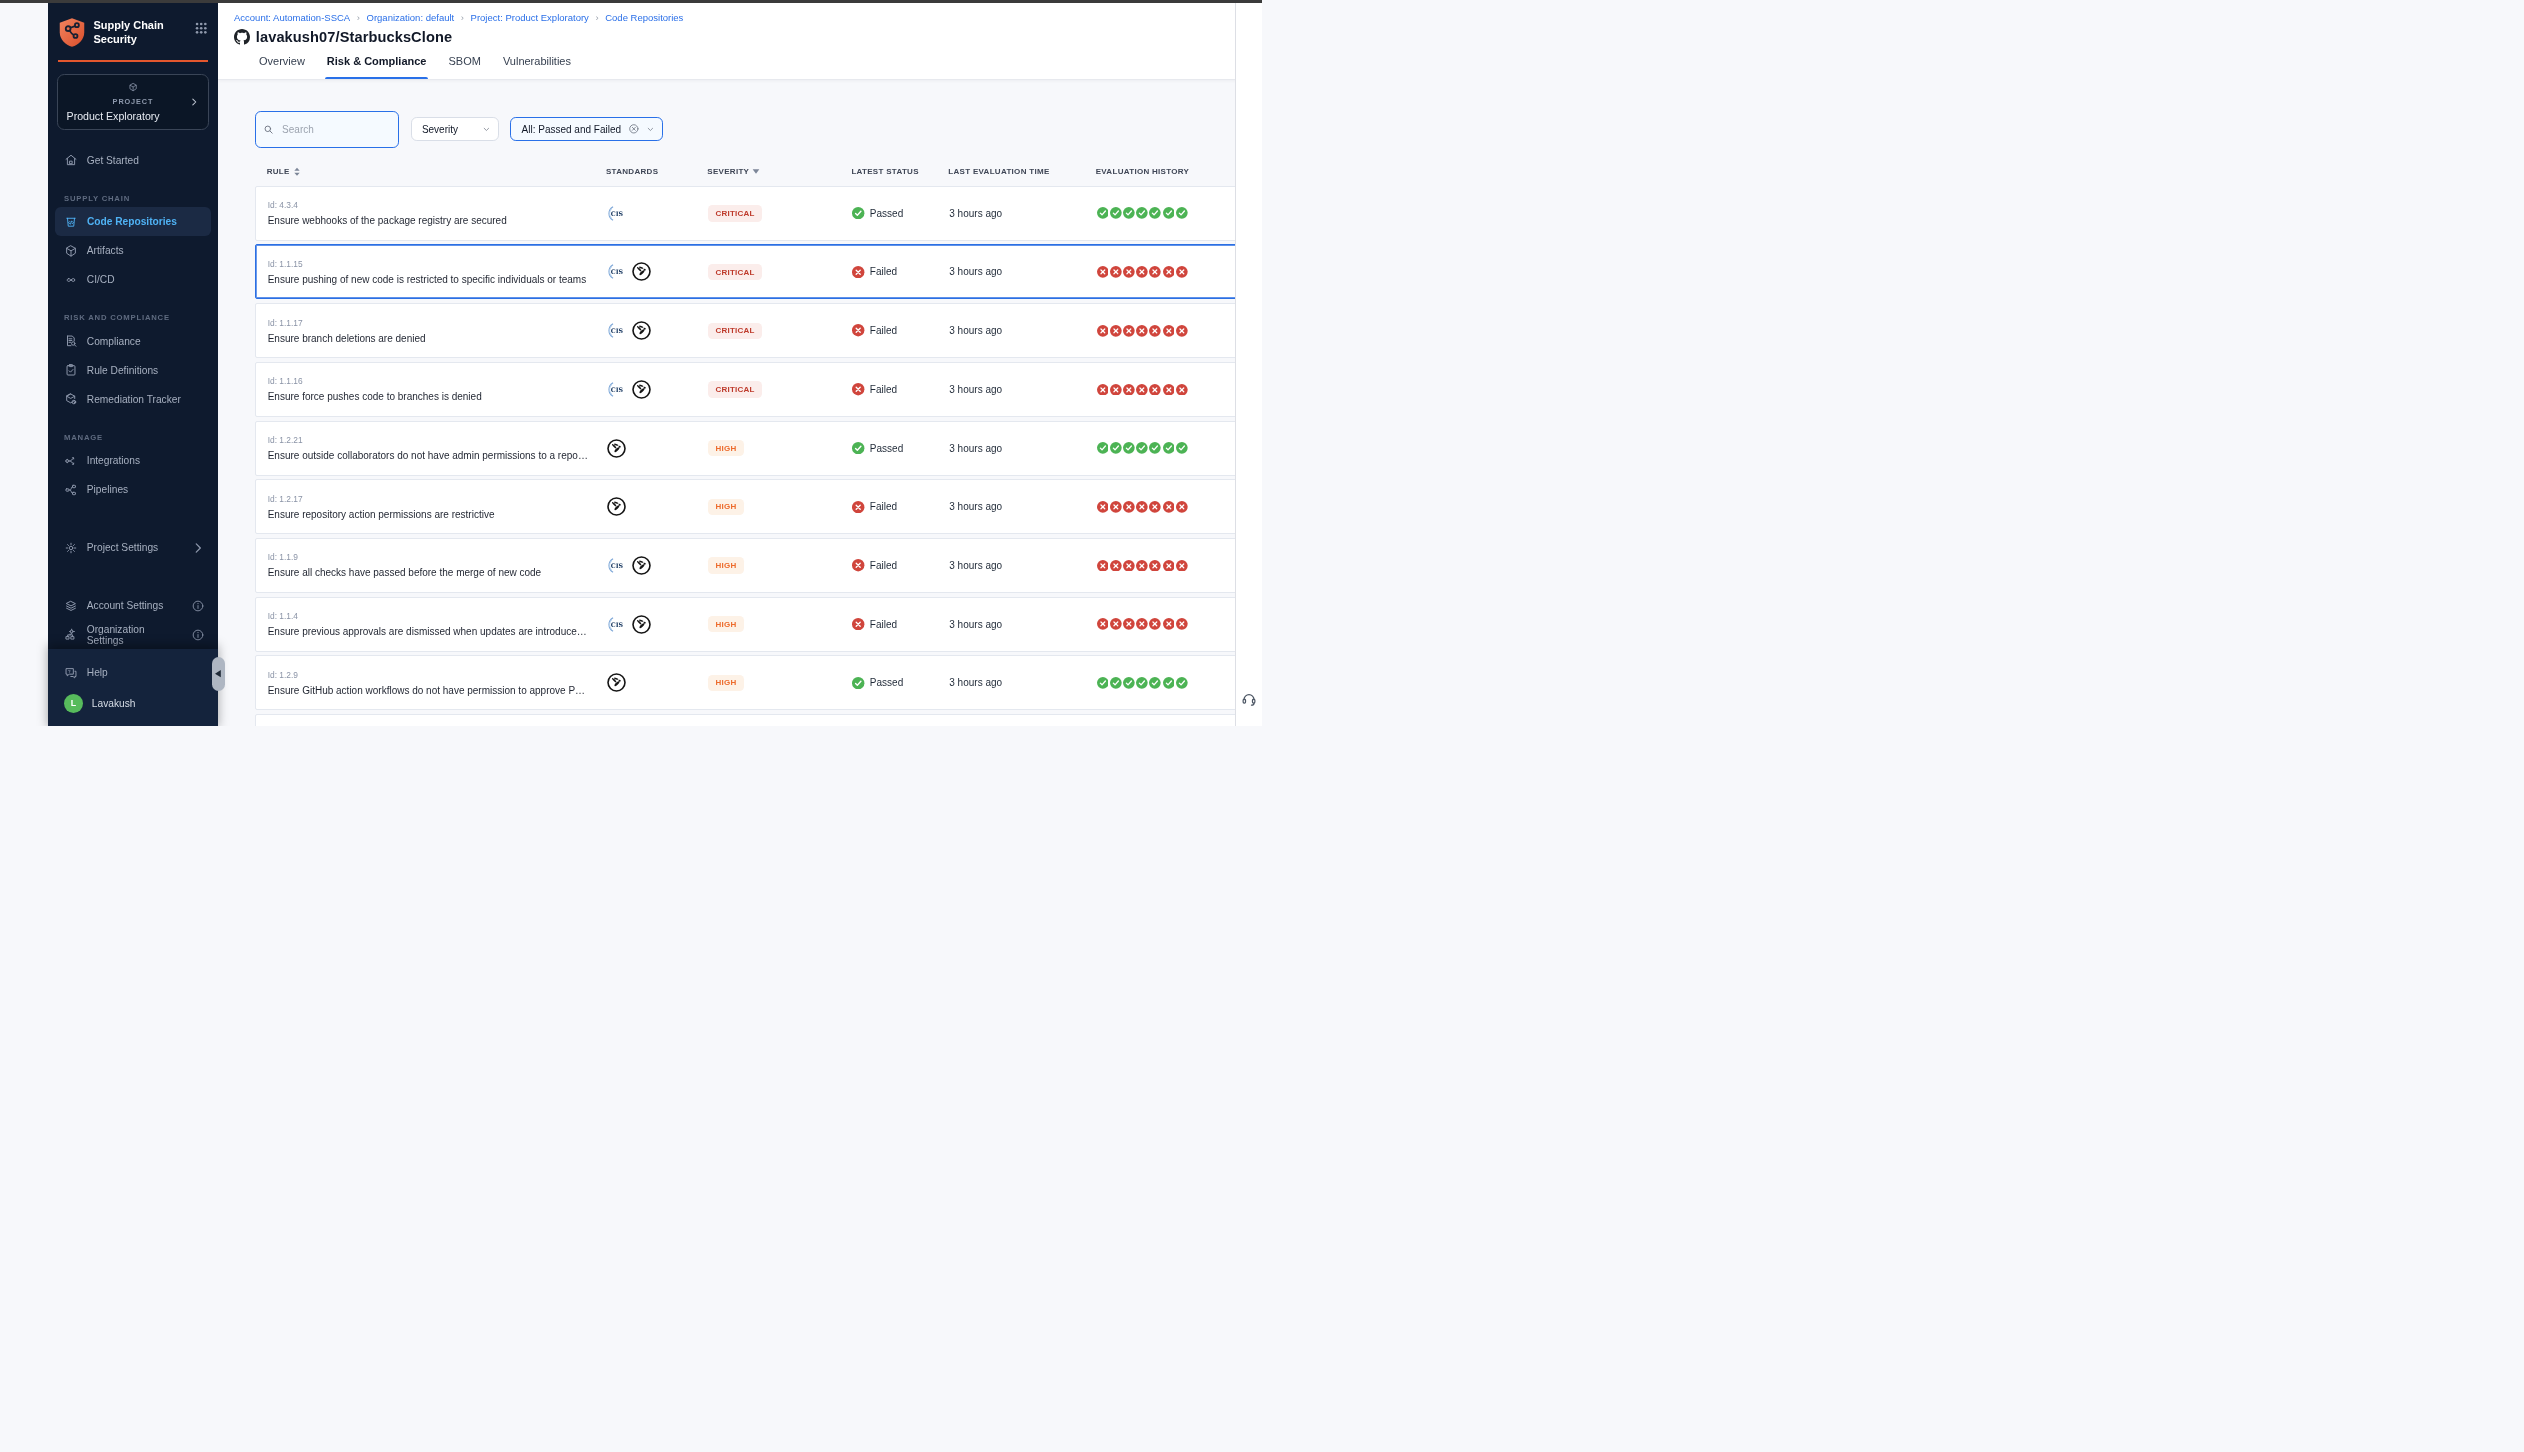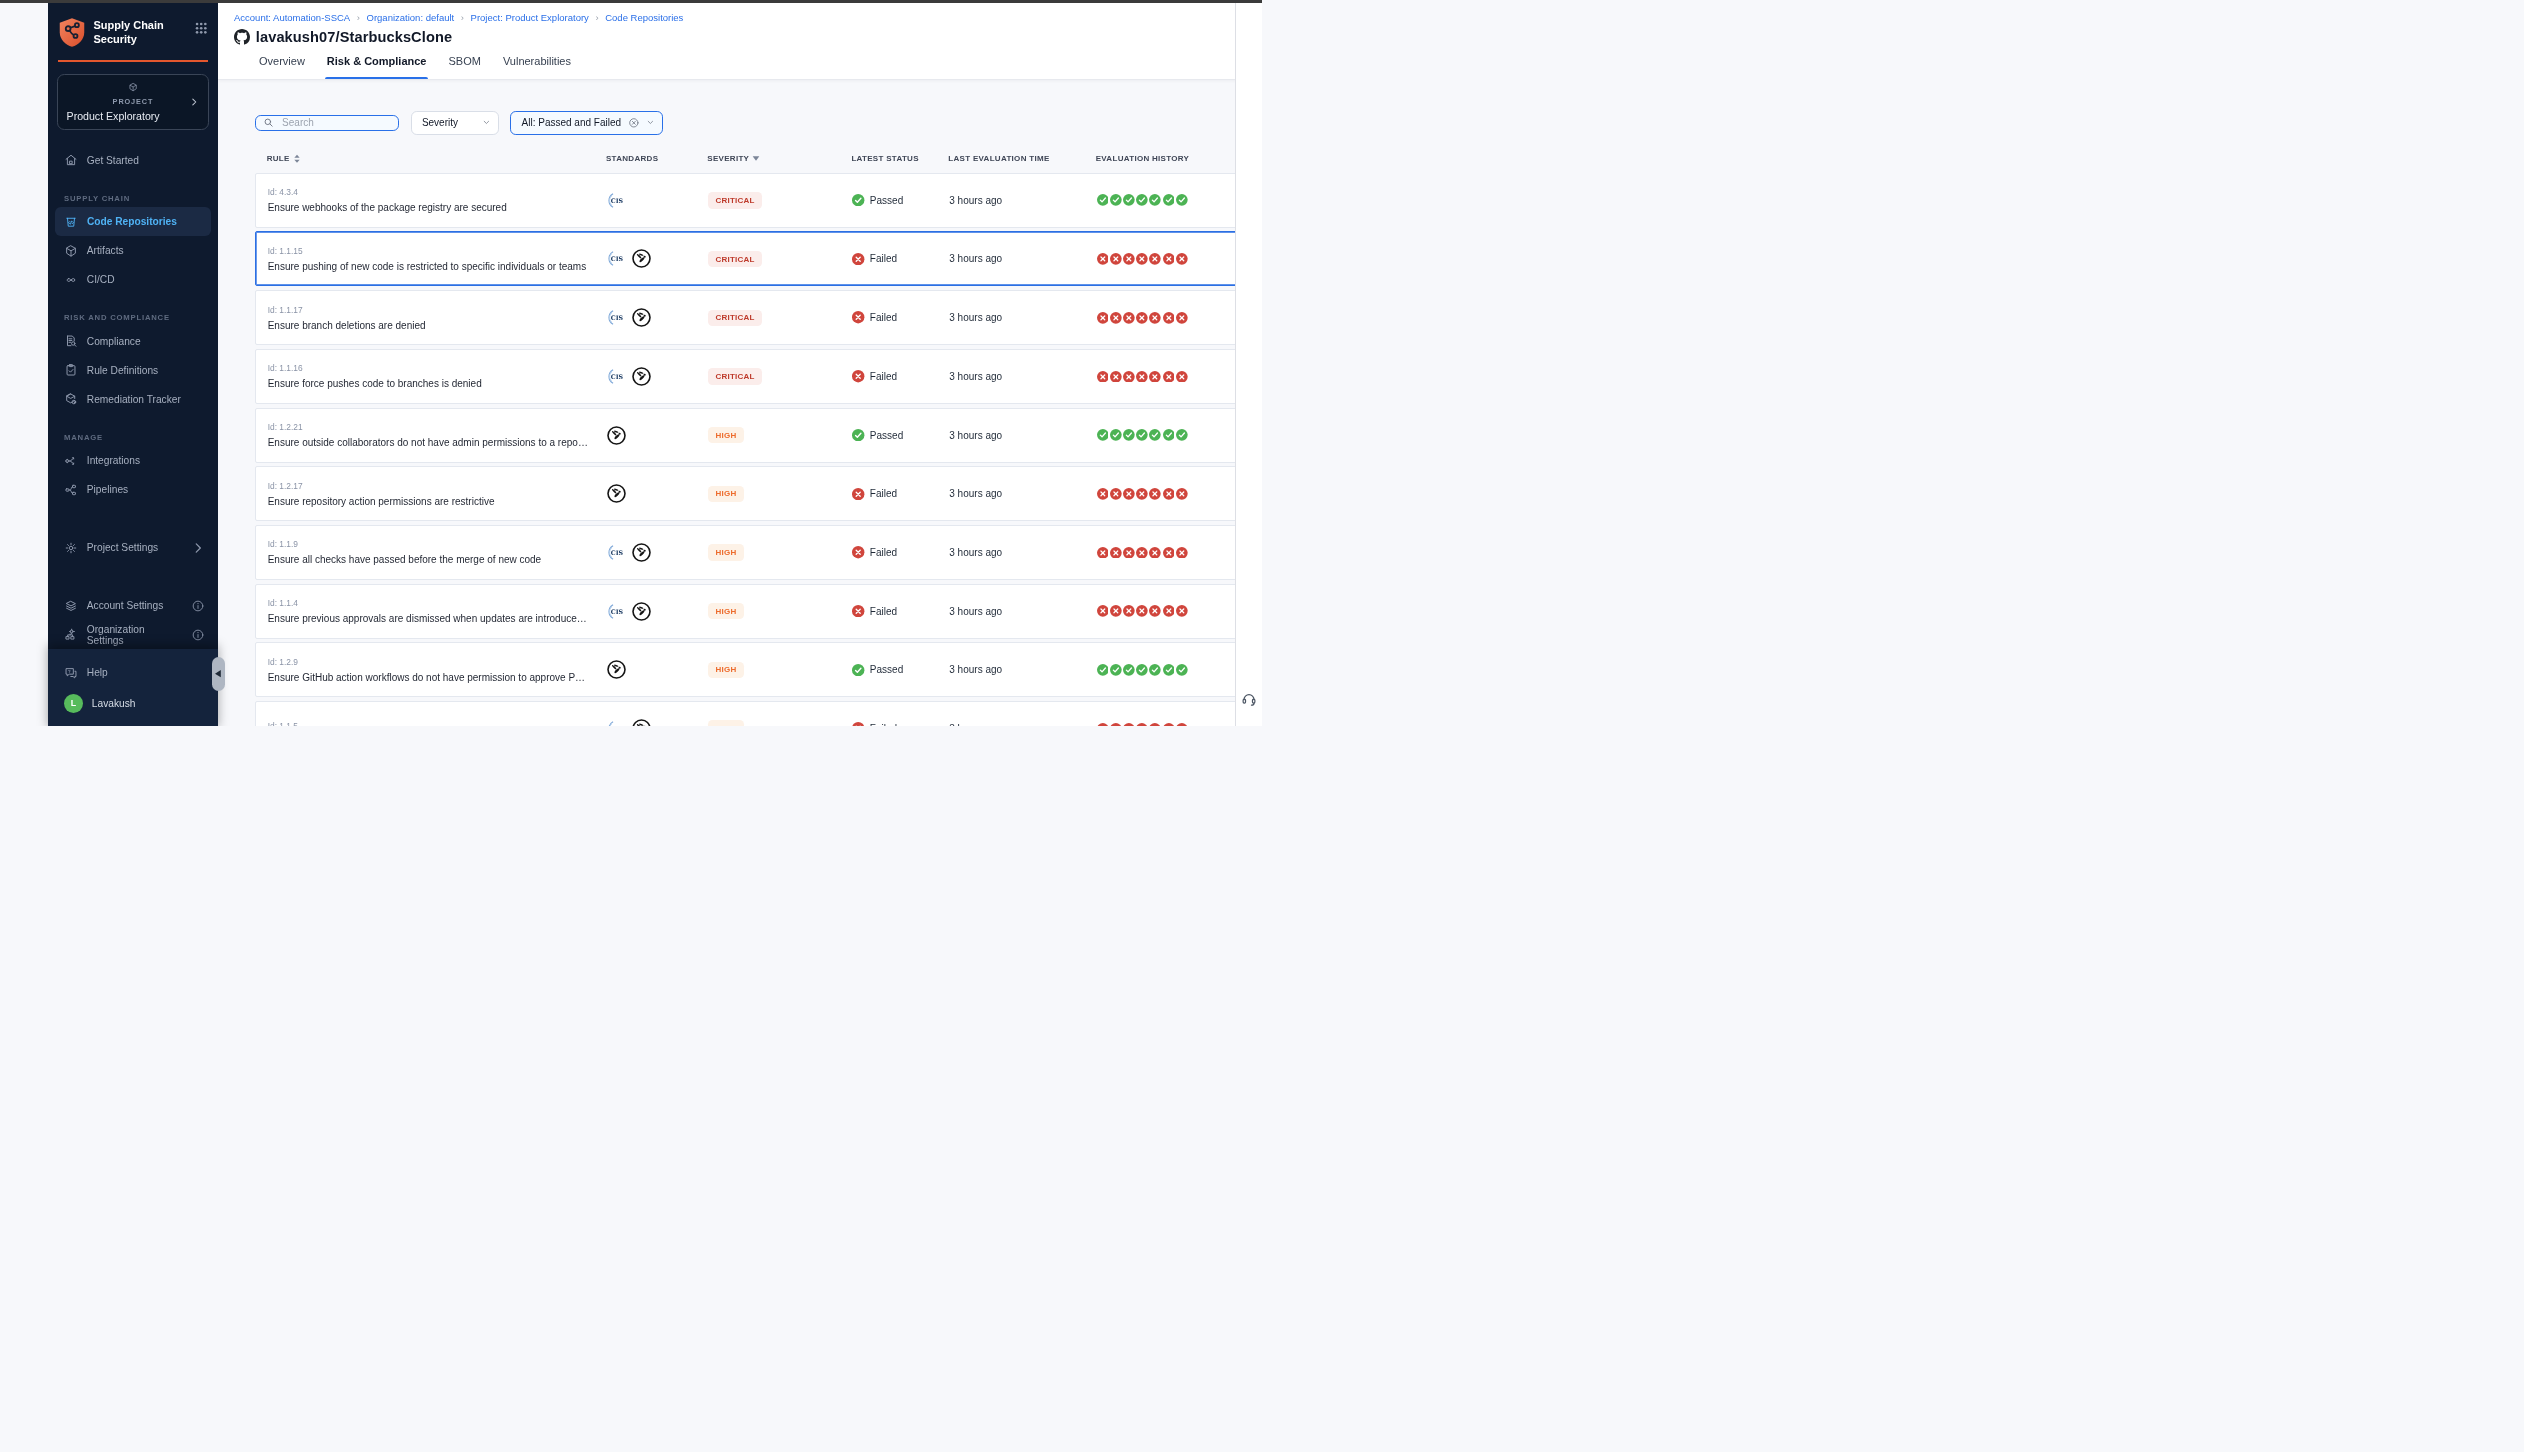--- a/index.html
+++ b/index.html
@@ -46,21 +46,21 @@
   .title-row{display:flex;align-items:center;gap:5.8px;margin-top:6.6px;}
   .gh-ic{width:16px;height:16px;color:#1F2328;}
   .page-title{font-size:14.6px;font-weight:bold;color:#111827;letter-spacing:0.1px;}
   .tabs{display:flex;gap:22px;margin:9.5px 0 0 25px;}
   .tab{font-size:11px;color:#374151;padding-bottom:12px;position:relative;cursor:pointer;text-align:right;}
   .tab.active{color:#111827;font-weight:bold;}
   .tab.active::after{content:'';position:absolute;left:-1.5px;right:-1.5px;bottom:0;height:2.2px;background:#2970E8;border-radius:2.2px 2.2px 0 0;}
 
   .content{flex:1;padding:31px 0 0 37px;position:relative;overflow:hidden;}
   .filters{display:flex;gap:11.7px;align-items:center;}
-  .search-box{display:flex;align-items:center;gap:5.8px;width:144px;height:16px;border:1.1px solid #2970E8;border-radius:5.8px;background:#F5FAFF;padding:0 7.3px;box-sizing:border-box;}
+  .search-box{display:flex;align-items:center;gap:5.8px;width:144px;height:37px;border:1.1px solid #2970E8;border-radius:5.8px;background:#F5FAFF;padding:0 7.3px;box-sizing:border-box;}
   .search-box .ic{color:#6B7280;}
   .search-box input{border:none;outline:none;background:transparent;font-size:10px;width:100%;font-family:inherit;color:#111827;}
   .search-box input::placeholder{color:#9CA3AF;}
   .select-box{display:flex;align-items:center;justify-content:space-between;width:88px;height:24px;border:0.7px solid #D9DEE7;border-radius:5.8px;background:#fff;padding:0 7.3px 0 10.2px;box-sizing:border-box;font-size:10px;color:#111827;cursor:pointer;}
   .select-box .ic,.chip .ic{color:#6B7280;}
   .chip{display:flex;align-items:center;gap:6.6px;min-width:142px;height:24px;border:1.1px solid #2970E8;border-radius:5.8px;background:#F5FAFF;padding:0 7.3px 0 10.2px;box-sizing:border-box;font-size:10px;color:#111827;cursor:pointer;}
   .chip-label{flex:1;}
 
   .rule-table{width:1000px;margin-top:19px;}
   .tgrid{display:grid;grid-template-columns:332px 102px 139px 102px 146px 167px;align-items:center;}

